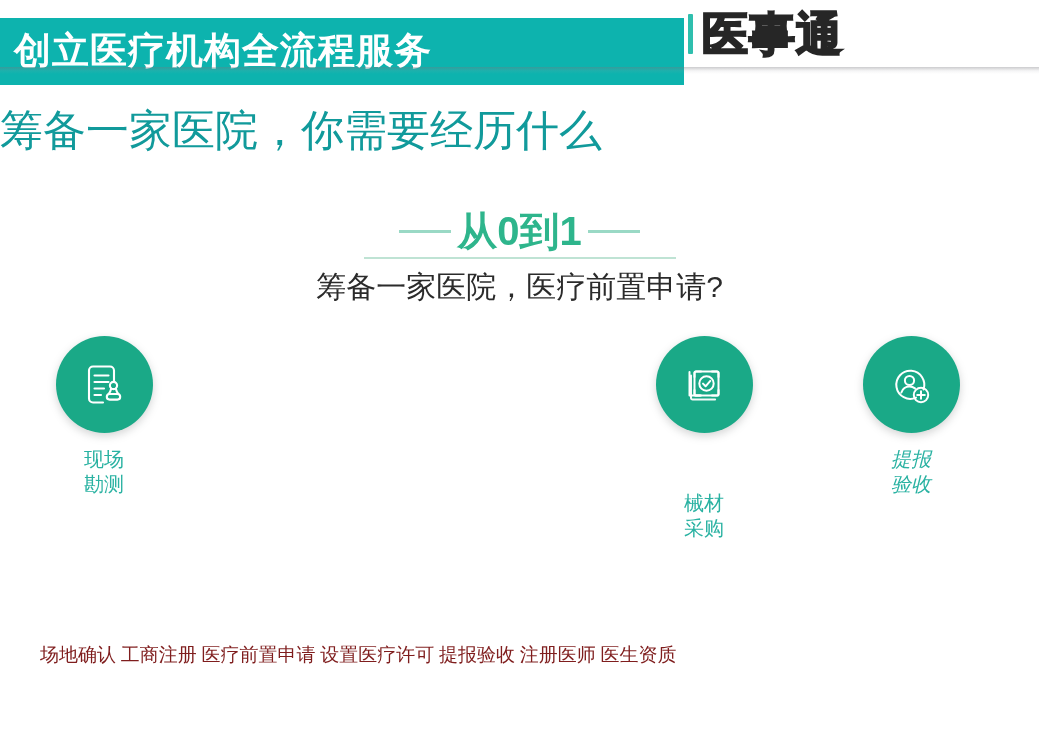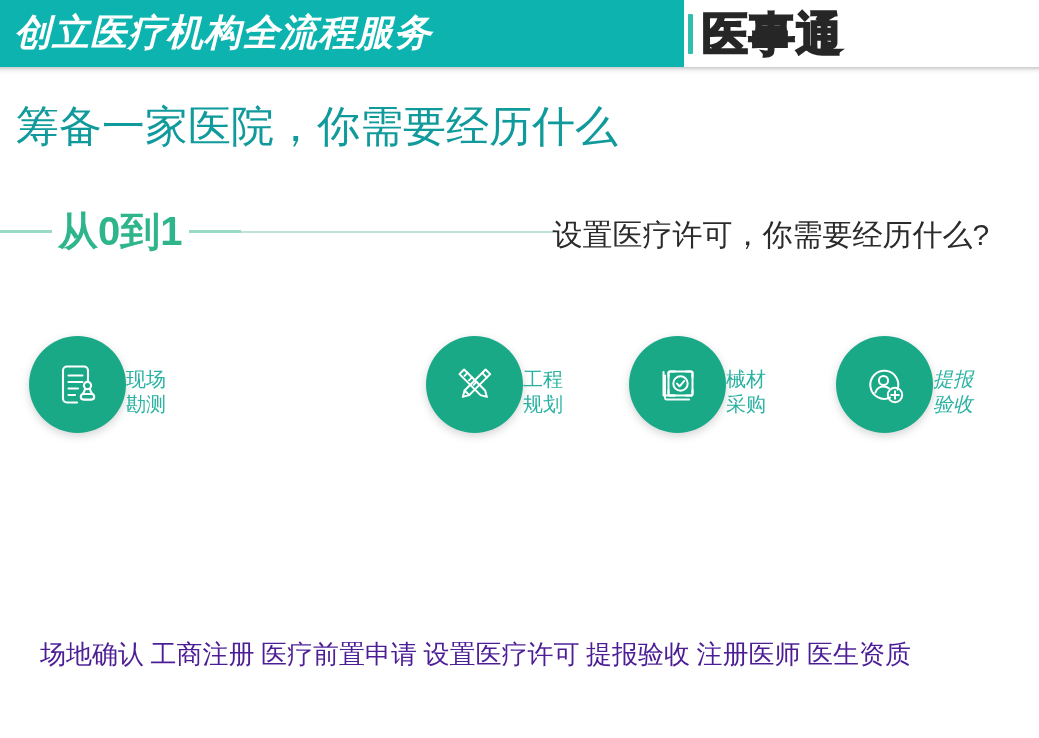--- a/index.html
+++ b/index.html
@@ -5,21 +5,21 @@
   html,body{margin:0;padding:0;}
   body{
     width:1039px;height:738px;
     background:#ffffff;
     font-family:"Liberation Sans","DejaVu Sans",sans-serif;
     overflow:hidden;
     position:relative;
   }
   
   .header{
-    position:absolute;left:0;top:0;width:1039px;height:67px;font-style:italic;
+    position:absolute;left:0;top:18px;width:1039px;height:67px;
   }
   .header-bar{
     position:absolute;left:0;top:0;width:684px;height:67px;
     background:#0db3ae;
   }
   .header-title{
     position:absolute;left:14px;top:9px;
     color:#ffffff;
     font-size:37px;
     font-weight:bold;
@@ -50,31 +50,30 @@
   }
   .logo-cn{
     font-size:46px;font-weight:bold;color:#3b82f6;line-height:50px;
     letter-spacing:1px;
     -webkit-text-stroke:2.2px #262626;
     text-shadow:none;
     white-space:nowrap;
   }
   
   .page-title{
-    position:absolute;left:16px;top:101px;
+    position:absolute;left:0;top:101px;
     color:#119a9b;
     font-size:43px;
     line-height:58px;
     white-space:nowrap;
-    font-family:Liberation Mono, monospace;
   }
   
   .ribbon{
     position:absolute;left:0;top:207px;width:1039px;
-    display:flex;flex-direction:row;align-items:center;
+    display:flex;flex-direction:column;align-items:center;
   }
   .ribbon-row{
     display:flex;align-items:center;justify-content:center;height:48px;
   }
   .ribbon-line{
     width:52px;height:3px;background:#9ad9c5;
   }
   .ribbon-line.left{margin-right:6px;}
   .ribbon-line.right{margin-left:6px;}
   .ribbon-text{
@@ -87,43 +86,43 @@
   .ribbon-sub{
     margin-top:8px;
     font-size:30px;color:#2b2b2b;line-height:40px;white-space:nowrap;
   }
   
   .icon-row{
     position:absolute;left:0;top:336px;width:1039px;height:175px;
   }
   .icon-item{
     position:absolute;top:0;width:150px;
-    display:flex;flex-direction:row;align-items:center;
+    display:flex;flex-direction:column;align-items:center;
   }
   .icon-circle{
     width:97px;height:97px;border-radius:50%;
     background:#1aa987;
     display:flex;align-items:center;justify-content:center;
     box-shadow:0 3px 9px rgba(120,125,125,.33);
   }
   .icon-circle svg{display:block;}
   .icon-label{
     margin-top:14px;
     text-align:center;
     color:#2ab2a2;
     font-size:20px;
     line-height:25px;
   }
   .icon-label span{display:block;}
   
   .keywords{
     position:absolute;left:40px;top:638px;width:970px;
     font-family:"Liberation Serif","DejaVu Serif",serif;
-    color:#4c1d95;
-    font-size:26px;
+    color:#7f1d1d;
+    font-size:19px;
     line-height:34px;
   }
   .keywords div{white-space:nowrap;}
 </style>
 </head>
 <body>
 
 <div class="header">
   <div class="header-bar"></div>
   <div class="header-title">创立医疗机构全流程服务</div>
@@ -137,21 +136,21 @@
 
 <div class="page-title">筹备一家医院，你需要经历什么</div>
 
 <div class="ribbon">
   <div class="ribbon-row">
     <span class="ribbon-line left"></span>
     <span class="ribbon-text">从0到1</span>
     <span class="ribbon-line right"></span>
   </div>
   <div class="ribbon-underline"></div>
-  <div class="ribbon-sub">设置医疗许可，你需要经历什么?</div>
+  <div class="ribbon-sub">筹备一家医院，医疗前置申请?</div>
 </div>
 
 <div class="icon-row">
 
   <div class="icon-item" style="left:29px;">
     <div class="icon-circle">
       <svg width="52" height="52" viewBox="0 0 52 52" fill="none" stroke="#ffffff" stroke-width="2.1" stroke-linecap="round" stroke-linejoin="round">
         <path d="M11 11.5a4 4 0 0 1 4-4h17a4 4 0 0 1 4 4v10"></path>
         <path d="M11 11.5v28a4 4 0 0 0 4 4h10"></path>
         <line x1="16.5" y1="16.5" x2="30.5" y2="16.5"></line>
@@ -163,41 +162,22 @@
         <rect x="28.8" y="35" width="13.4" height="5.6" rx="2.8"></rect>
       </svg>
     </div>
     <div class="icon-label">
       <span>现场</span>
       <span>勘测</span>
     </div>
   </div>
 
 
-  <div class="icon-item" style="left:426px;">
-    <div class="icon-circle">
-      <svg width="52" height="52" viewBox="0 0 52 52" fill="none" stroke="#ffffff" stroke-width="2" stroke-linecap="round" stroke-linejoin="round">
-
-        <path d="M36.6 10.5l4.6 4.6-21 21-6.4 1.8 1.8-6.4z"></path>
-        <path d="M33.2 13.9l4.6 4.6"></path>
-        <path d="M15.6 31.5l4.6 4.6"></path>
-
-        <path d="M15.1 10.5l-4.6 4.6 21 21 6.4 1.8-1.8-6.4z"></path>
-        <path d="M18.5 13.9l-3 3"></path>
-        <path d="M23 18.4l-3 3"></path>
-        <path d="M27.5 22.9l-3 3"></path>
-      </svg>
-    </div>
-    <div class="icon-label">
-      <span>工程</span>
-      <span>规划</span>
-    </div>
-  </div>
-
-  <div class="icon-item" style="left:629px;">
+
+  <div class="icon-item" style="left:629px;gap:44px;">
     <div class="icon-circle">
       <svg width="52" height="52" viewBox="0 0 52 52" fill="none" stroke="#ffffff" stroke-width="2" stroke-linecap="round" stroke-linejoin="round">
         <path d="M22 36.5H11.5V13"></path>
         <path d="M17 41.5V18.5h23V41.5z" opacity="0"></path>
         <rect x="16.5" y="12.5" width="24" height="24" rx="1.6"></rect>
         <path d="M13 16.5v22.5a1.6 1.6 0 0 0 1.6 1.6h22.5" opacity=".95"></path>
         <path d="M34 12.5h5a1.5 1.5 0 0 1 1.5 1.5v4"></path>
         <path d="M40.5 31v4a1.5 1.5 0 0 1-1.5 1.5h-5"></path>
         <path d="M23 12.5h-5a1.5 1.5 0 0 0-1.5 1.5v4"></path>
         <path d="M16.5 31v4a1.5 1.5 0 0 0 1.5 1.5h5"></path>

